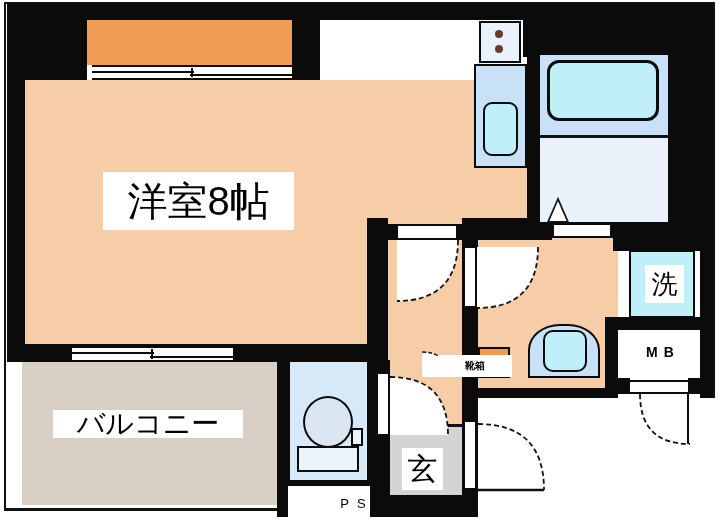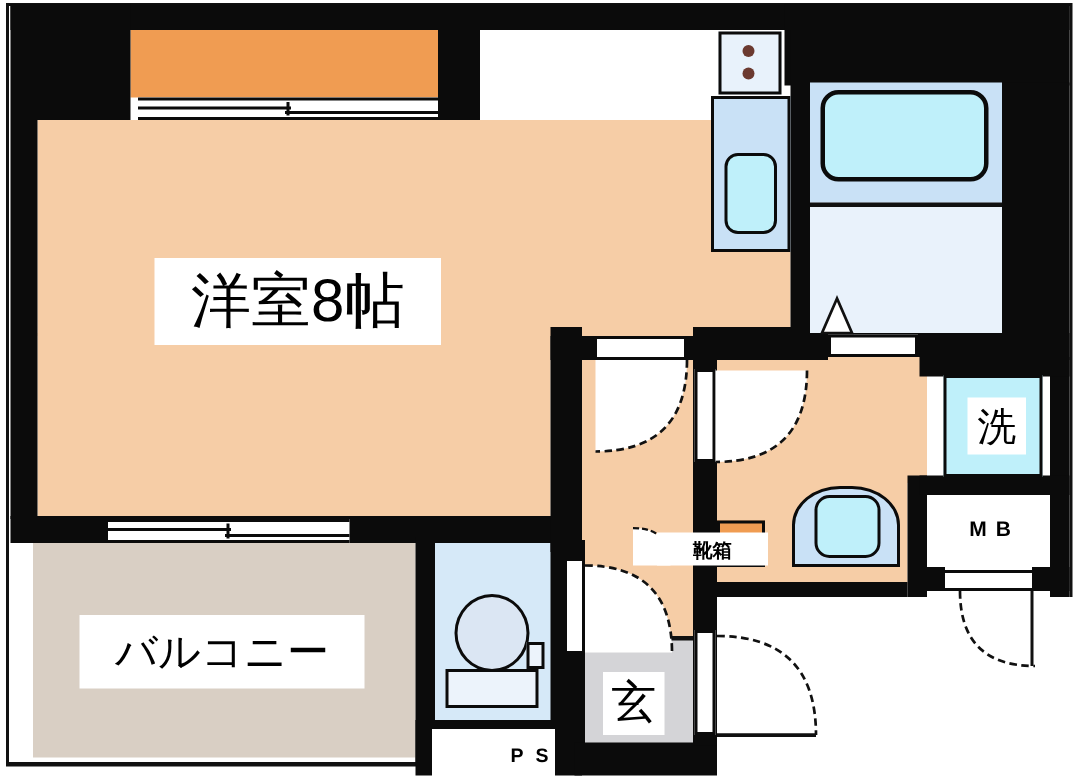--- a/index.html
+++ b/index.html
@@ -121,20 +121,20 @@
     <path d="M478,490 L544,490" stroke="#111" stroke-width="2.5"></path>
     <path d="M690,394 L640,394 Q640,444 690,444 Z" fill="#ffffff"></path>
     <path d="M640,394 Q640,444 690,444" fill="none" stroke="#111" stroke-width="1.8" stroke-dasharray="5,3"></path>
     <path d="M688,394 L688,444" stroke="#111" stroke-width="2"></path>
     <path d="M422,377 L422,352 Q447,352 447,377 Z" fill="#ffffff"></path>
     <path d="M422,352 Q447,352 447,377" fill="none" stroke="#111" stroke-width="1.5" stroke-dasharray="4,2"></path>
     <polygon points="558,199 548,222 568,222" fill="#ffffff" stroke="#111" stroke-width="1.8"></polygon>
   </svg>
 
   <div class="abs lbl" style="left:87px;top:172px;width:191px;height:58px;font-size:40px;margin-left:16px;">洋室8帖</div>
-  <div class="abs lbl" style="left:53px;top:410px;width:190px;height:49px;font-size:28px;">バルコニー</div>
+  <div class="abs lbl" style="left:53px;top:410px;width:190px;height:28px;font-size:28px;">バルコニー</div>
   <div class="abs lbl" style="left:402px;top:448px;width:41px;height:42px;font-size:30px;">玄</div>
   <div class="abs lbl" style="left:645px;top:265px;width:39px;height:38px;font-size:26px;">洗</div>
-  <div class="abs lbl" style="left:438px;top:355px;width:74px;height:22px;font-size:13px;font-weight:bold;text-align:right;">靴箱</div>
-  <div class="abs lbl" style="left:288px;top:486px;width:82px;height:34px;font-size:13px;font-weight:bold;letter-spacing:8px;text-indent:8px;padding-left:48px;">PS</div>
+  <div class="abs lbl" style="left:438px;top:355px;width:74px;height:22px;font-size:10px;font-weight:bold;text-align:right;">靴箱</div>
+  <div class="abs lbl" style="left:288px;top:486px;width:82px;height:34px;font-size:13px;font-weight:normal;letter-spacing:8px;text-indent:8px;padding-left:48px;">PS</div>
   <div class="abs lbl" style="left:628px;top:342px;width:64px;height:20px;font-size:14px;font-weight:bold;letter-spacing:6px;text-indent:6px;background:transparent;">MB</div>
 
 </div>
 
 </body></html>

